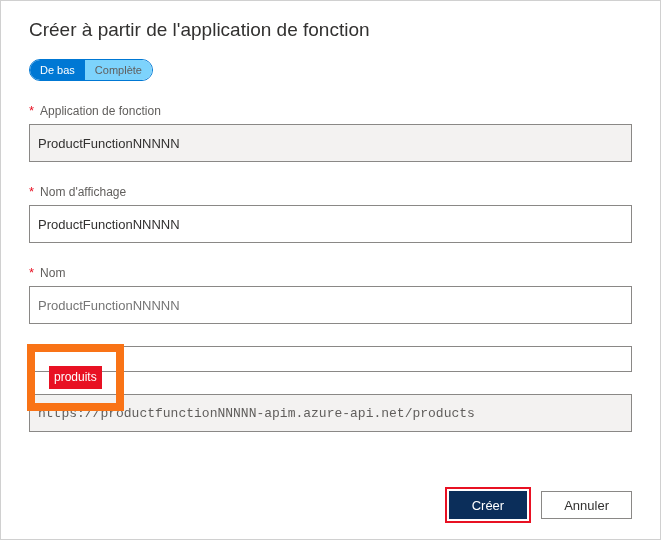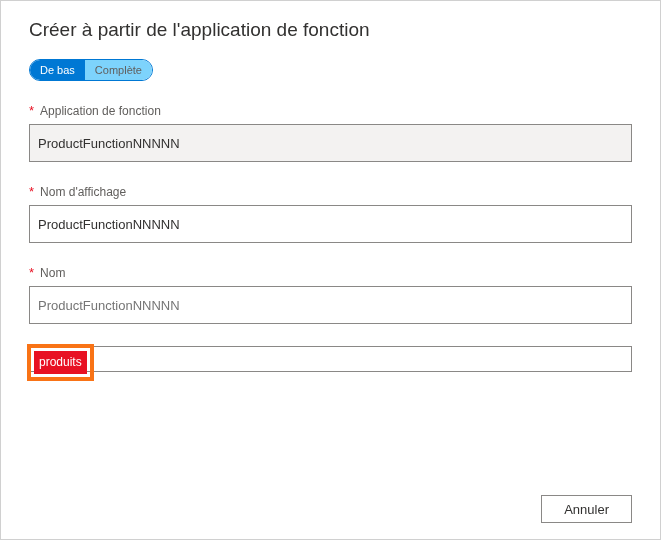--- a/index.html
+++ b/index.html
@@ -93,22 +93,22 @@
       width: 100%;
       height: 26px;
       border: 1px solid #8a8886;
       padding: 3px 8px;
       background: #fff;
     }
     .api-suffix-overlay {
       position: absolute;
       top: -2px;
       left: -2px;
-      border: 4px solid #f97316;
-      padding: 3px;
+      border: 8px solid #f97316;
+      padding: 14px;
     }
     .api-suffix-overlay .inner-highlight {
       background: #e81123;
       color: #fff;
       padding: 3px 5px 4px 5px;
       font-size: 12px;
       display: inline-block;
       line-height: 16px;
     }
     .footer-buttons {
@@ -179,20 +179,24 @@
 <div class="field-group">
   <div class="api-suffix-wrapper">
     <div class="api-suffix-input"></div>
     <div class="api-suffix-overlay">
       <span class="inner-highlight">produits</span>
     </div>
   </div>
 </div>
 
 <div class="field-group">
+  <input type="text" class="field-input base-url" readonly="" value="https://productfunctionNNNNN-apim.azure-api.net/products" style="">
 </div>
 
 <div class="footer-buttons">
+  <span class="btn-primary-wrap">
+    <button class="btn btn-primary">Créer</button>
+  </span>
   <button class="btn">Annuler</button>
 </div>
 
 
 
 
 </body></html>

